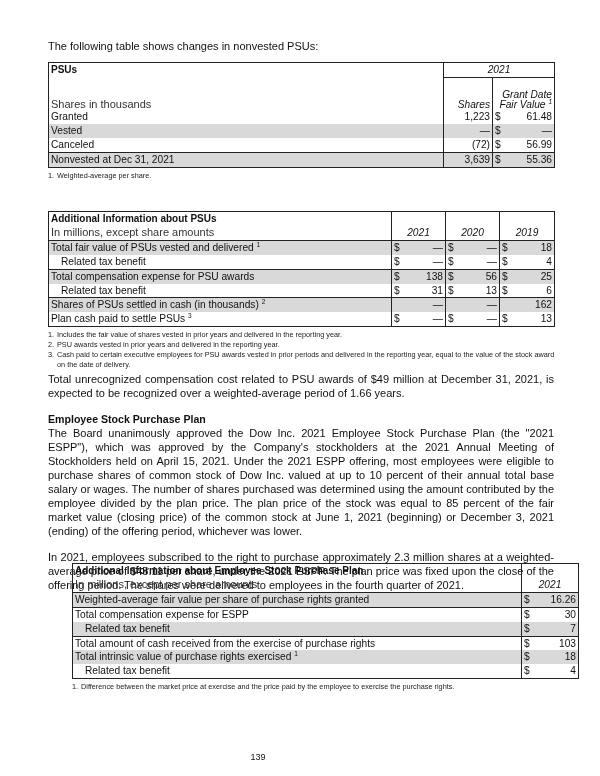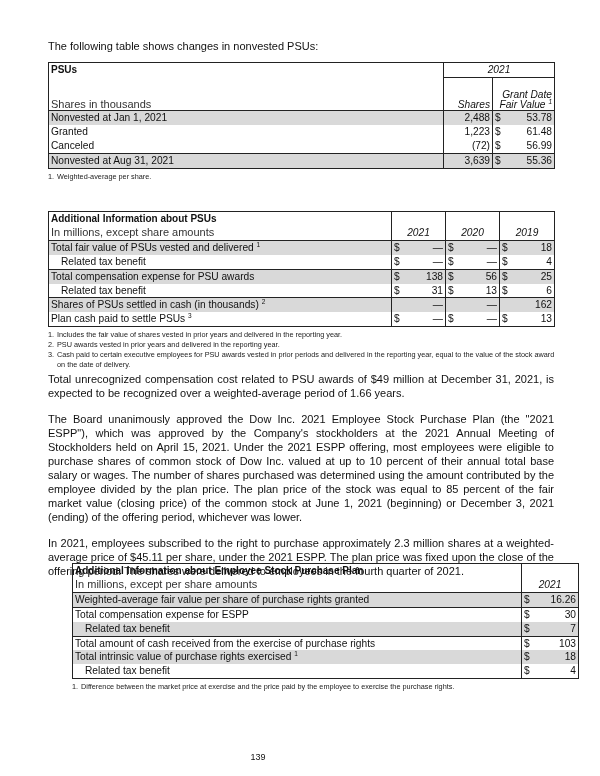--- a/index.html
+++ b/index.html
@@ -51,40 +51,40 @@
       <tbody>
           <tr>
         <td class="hdr-title lab">PSUs</td>
         <td colspan="3" class="it vline" style="border-bottom:1.5px solid #222;">2021</td>
       </tr>
       <tr>
         <td class="hdr-sub lab" style="height:33px; vertical-align:bottom; line-height:11px;">Shares in thousands</td>
         <td class="it vline" style="vertical-align:bottom; line-height:11px; text-align:right;">Shares</td>
         <td colspan="2" class="it vline" style="vertical-align:bottom; line-height:10px; white-space:normal; text-align:right; padding-right:2px;"><span>Grant Date Fair Value</span> <sup>1</sup></td>
       </tr>
-      <tr class="shade topline">
-        <td class="lab">Nonvested at Jan 1, 2021</td>
-        <td class="c num vline">2,488</td>
-        <td class="c dol vline">$</td>
-        <td class="c num">53.78</td>
-      </tr>
       <tr>
         <td class="lab">Granted</td>
         <td class="num vline">1,223</td>
         <td class="dol vline">$</td>
         <td class="num">61.48</td>
       </tr>
+      <tr class="shade">
+        <td class="lab">Vested</td>
+        <td class="c num vline">—</td>
+        <td class="c dol vline">$</td>
+        <td class="c num">—</td>
+      </tr>
       <tr>
         <td class="lab">Canceled</td>
         <td class="num vline">(72)</td>
         <td class="dol vline">$</td>
         <td class="num">56.99</td>
       </tr>
       <tr class="shade topline">
-        <td class="lab">Nonvested at Aug 31, 2021</td>
+        <td class="lab">Nonvested at Dec 31, 2021</td>
         <td class="c num vline">3,639</td>
         <td class="c dol vline">$</td>
         <td class="c num">55.36</td>
       </tr>
     </tbody>
       </table>
     <div class="fn" style="margin-top:3px;">
       <div class="fn-item">
         <span class="n">1.</span>
         <span>Weighted-average per share.</span>
@@ -184,20 +184,21 @@
       <div class="fn-item">
         <span class="n">3.</span>
         <span>Cash paid to certain executive employees for PSU awards vested in prior periods and delivered in the reporting year, equal to the value of the stock award on the date of delivery.</span>
       </div>
     </div>
   </div>
 
   <div style="position:absolute; top:372px; left:0; width:506px;">
     <p class="body">Total unrecognized compensation cost related to PSU awards of $49 million at December 31, 2021, is expected to be recognized over a weighted-average period of 1.66 years.</p>
     <div style="height:12px;"></div>
+    <h4 class="sec">Employee Stock Purchase Plan</h4>
     <p class="body">The Board unanimously approved the Dow Inc. 2021 Employee Stock Purchase Plan (the "2021 ESPP"), which was approved by the Company's stockholders at the 2021 Annual Meeting of Stockholders held on April 15, 2021. Under the 2021 ESPP offering, most employees were eligible to purchase shares of common stock of Dow Inc. valued at up to 10 percent of their annual total base salary or wages. The number of shares purchased was determined using the amount contributed by the employee divided by the plan price. The plan price of the stock was equal to 85 percent of the fair market value (closing price) of the common stock at June 1, 2021 (beginning) or December 3, 2021 (ending) of the offering period, whichever was lower.</p>
     <div style="height:12px;"></div>
     <p class="body">In 2021, employees subscribed to the right to purchase approximately 2.3 million shares at a weighted-average price of $45.11 per share, under the 2021 ESPP. The plan price was fixed upon the close of the offering period. The shares were delivered to employees in the fourth quarter of 2021.</p>
   </div>
 
   <div style="position:absolute; top:563px; left:0;padding-left:24px;">
     <table class="fin">
       <colgroup>
         <col style="width:449px">
           <col style="width:10px">

